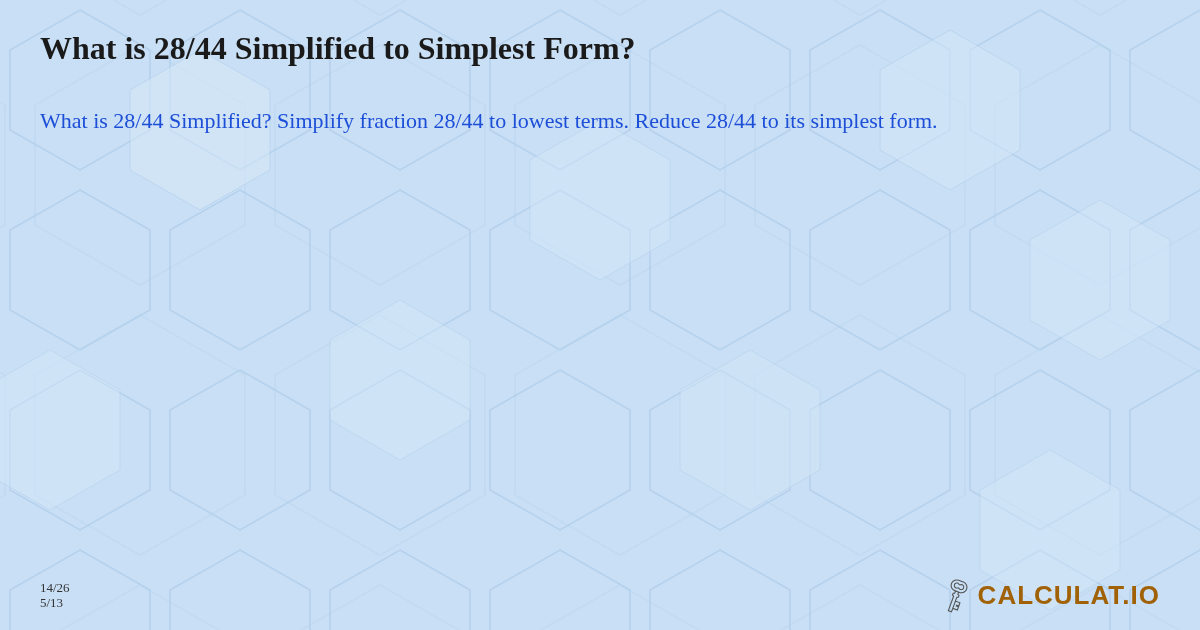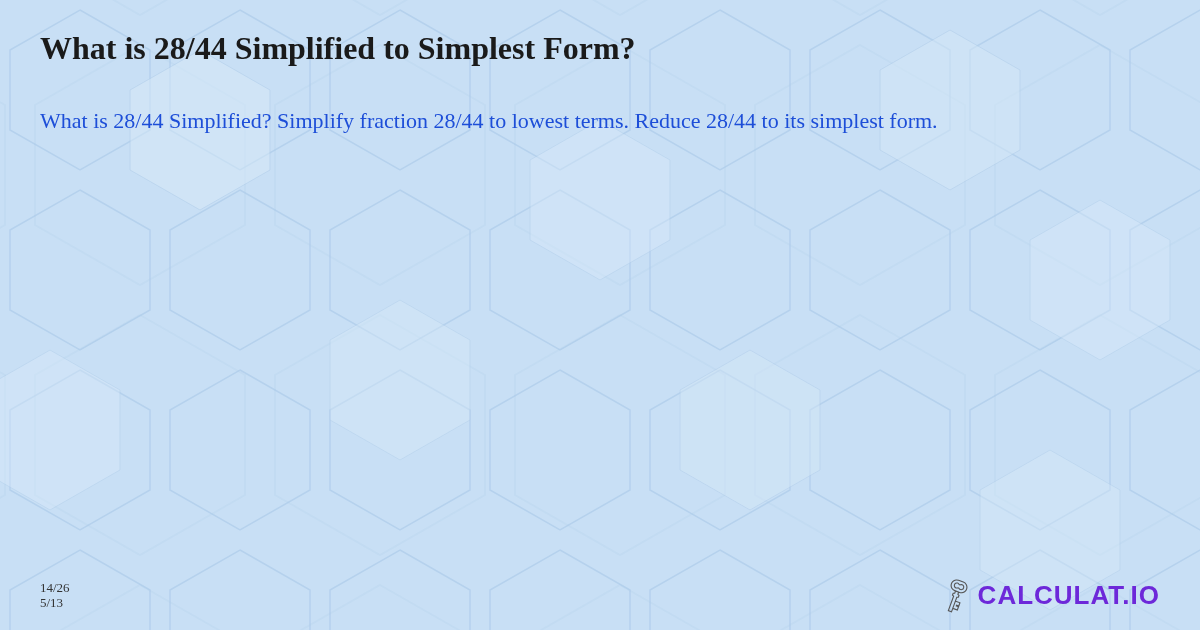--- a/index.html
+++ b/index.html
@@ -102,21 +102,21 @@
     .logo-key-icon {
       font-size: 28px;
       color: #555;
       transform: rotate(-30deg);
       display: inline-block;
     }
 
     .logo-text {
       font-size: 26px;
       font-weight: bold;
-      color: #6d28d9;
+      color: #a16207;
       font-family: Arial, sans-serif;
       letter-spacing: 1px;
     }
   </style>
 </head>
 <body>
 
 <svg class="bg-pattern" xmlns="http://www.w3.org/2000/svg" viewBox="0 0 1200 630" preserveAspectRatio="xMidYMid slice">
   <defs>
     <pattern id="hexPattern" x="0" y="0" width="160" height="180" patternUnits="userSpaceOnUse">

